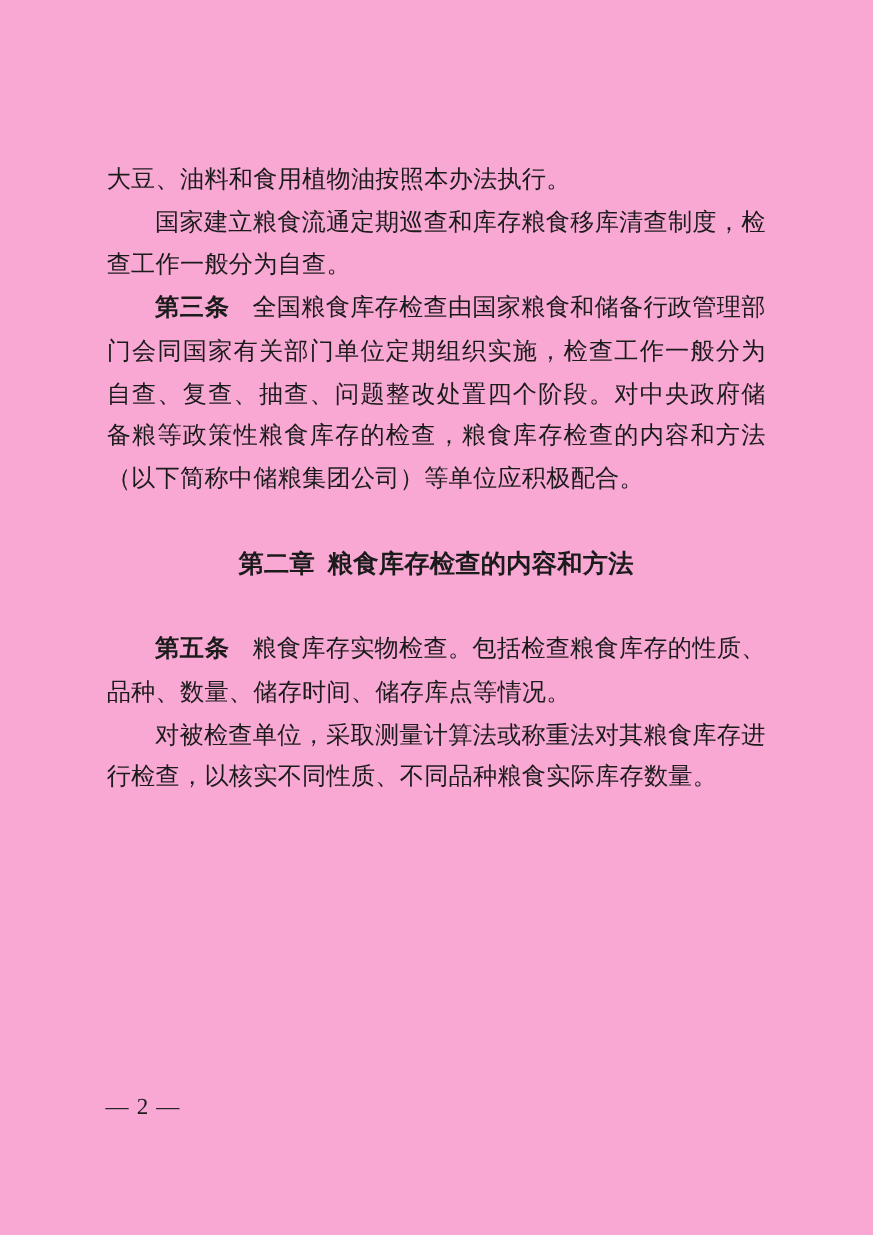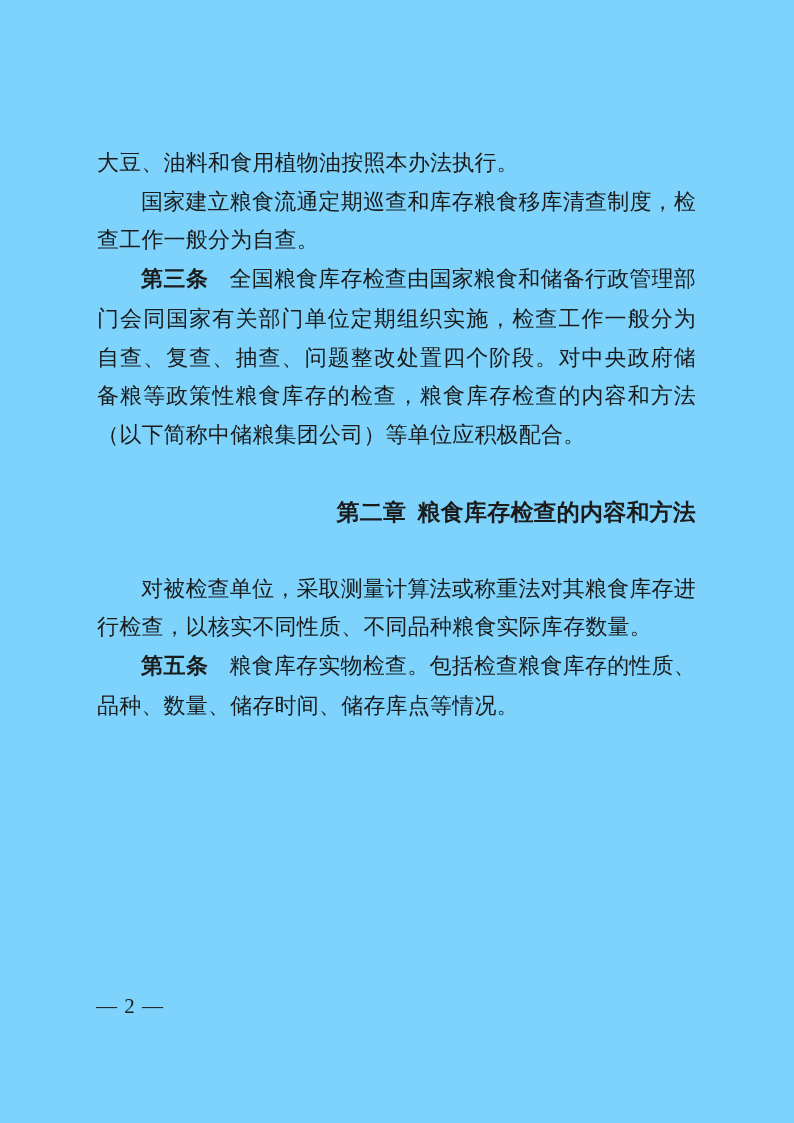--- a/index.html
+++ b/index.html
@@ -4,21 +4,21 @@
 <style>
   html, body {
     margin: 0;
     padding: 0;
     background: #ffffff;
   }
   .page {
     position: relative;
     width: 794px;
     height: 1123px;
-    background: #7dd3fc;
+    background: #f9a8d4;
     overflow: hidden;
     font-family: "Liberation Serif", "DejaVu Serif", serif;
     color: #1b1b1b;
   }
   .content {
     position: absolute;
     left: 97px;
     top: 144px;
     width: 599px;
     font-size: 22px;
@@ -33,21 +33,21 @@
     text-indent: 2em;
   }
   .term {
     font-weight: bold;
     font-family: Liberation Mono, monospace;
     margin-right: 0.95em;
     letter-spacing: 0.5px;
   }
   .chapter {
     margin: 38.5px 0;
-    text-align: right;
+    text-align: center;
     text-indent: 0;
     font-weight: bold;
     font-family: "Liberation Sans", "DejaVu Sans", sans-serif;
     font-size: 23px;
     line-height: 38.5px;
   }
   .chapter-num {
     margin-right: 0.5em;
   }
   .footer {
@@ -78,24 +78,24 @@
     <p class="para indent">
       <span class="term">第三条</span><span>全国粮食库存检查由国家粮食和储备行政管理部门会同国家有关部门单位定期组织实施，检查工作一般分为自查、复查、抽查、问题整改处置四个阶段。对中央政府储备粮等政策性粮食库存的检查，粮食库存检查的内容和方法（以下简称中储粮集团公司）等单位应积极配合。</span>
     </p>
 
 
     <h2 class="chapter">
       <span class="chapter-num">第二章</span><span>粮食库存检查的内容和方法</span>
     </h2>
 
     <p class="para indent">
-      <span>对被检查单位，采取测量计算法或称重法对其粮食库存进行检查，以核实不同性质、不同品种粮食实际库存数量。</span>
+      <span class="term">第五条</span><span>粮食库存实物检查。包括检查粮食库存的性质、品种、数量、储存时间、储存库点等情况。</span>
     </p>
 
     <p class="para indent">
-      <span class="term">第五条</span><span>粮食库存实物检查。包括检查粮食库存的性质、品种、数量、储存时间、储存库点等情况。</span>
+      <span>对被检查单位，采取测量计算法或称重法对其粮食库存进行检查，以核实不同性质、不同品种粮食实际库存数量。</span>
     </p>
 
 
   </div>
 
   <div class="footer">— 2 —</div>
 </div>
 
 </body></html>

